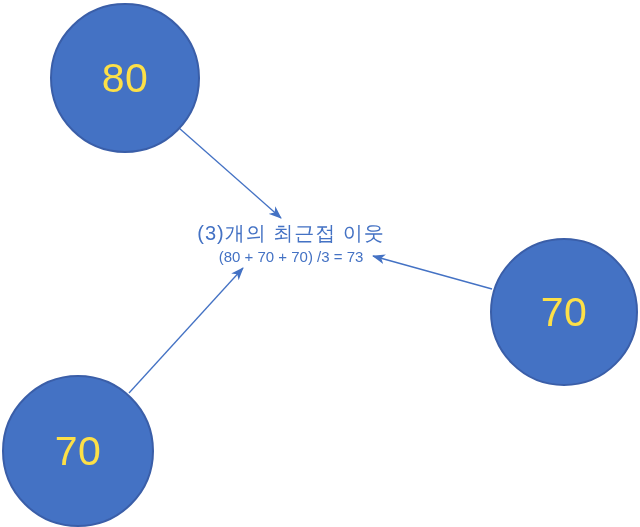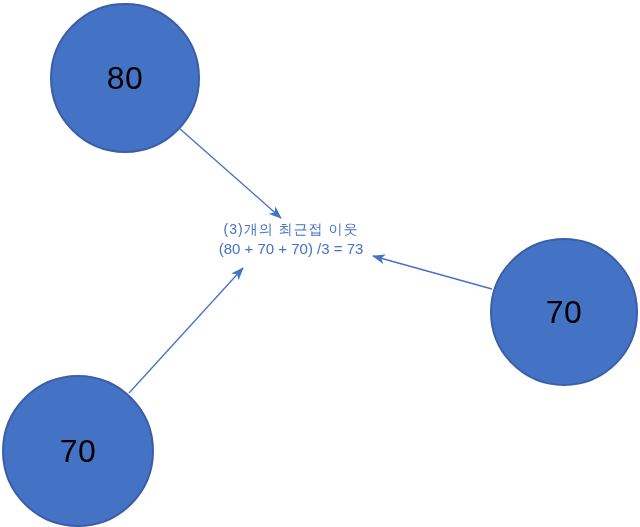--- a/index.html
+++ b/index.html
@@ -27,39 +27,39 @@
     position: absolute;
     border-radius: 50%;
     background: #4472c4;
     border: 2px solid #3a5ea8;
     box-sizing: border-box;
     display: flex;
     align-items: center;
     justify-content: center;
   }
   .node-label {
-    color: #000000;
-    font-size: 32px;
+    color: #fde047;
+    font-size: 41px;
     line-height: 1;
     letter-spacing: 0.5px;
   }
   .node-80 { left: 50px;  top: 3px;   width: 150px; height: 150px; }
   .node-70-right { left: 490px; top: 238px; width: 148px; height: 148px; }
   .node-70-bottom { left: 2px; top: 375px; width: 152px; height: 152px; }
   .center-annotation {
     position: absolute;
     left: 291px;
     top: 220px;
     transform: translateX(-50%);
     text-align: center;
     color: #4472c4;
     white-space: nowrap;
   }
   .annotation-line-1 {
-    font-size: 14px;
+    font-size: 20px;
     line-height: 1.35;
     letter-spacing: 1px;
   }
   .annotation-line-2 {
     font-size: 15px;
     line-height: 1.35;
   }
 </style>
 </head>
 <body>

